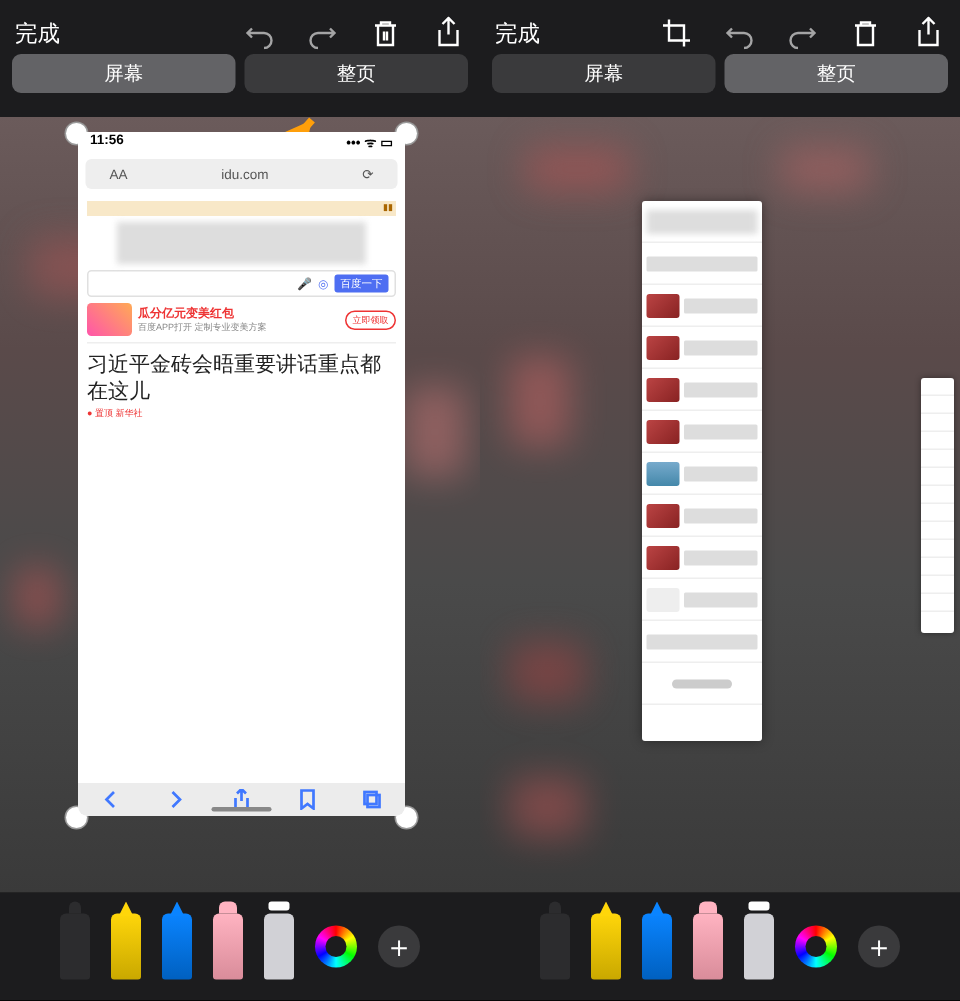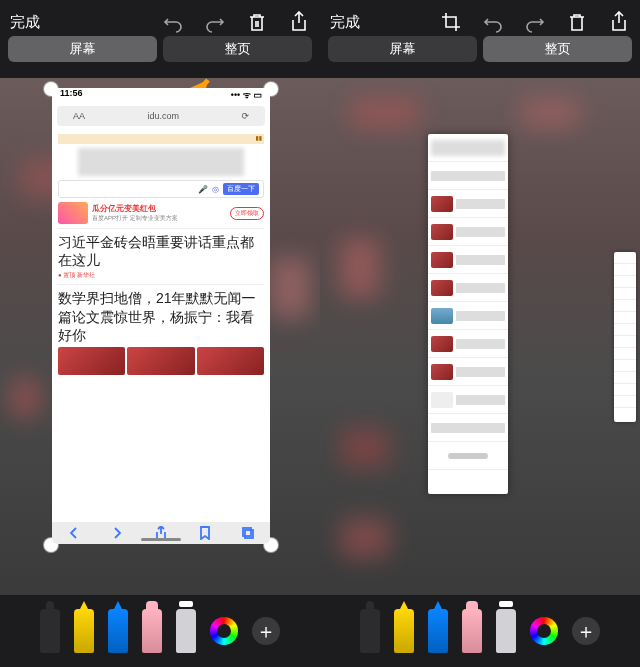--- a/index.html
+++ b/index.html
@@ -133,28 +133,20 @@
           <div style="flex:1">
             <div class="redtxt">瓜分亿元变美红包</div>
             <div style="font-size:6px;color:#888;">百度APP打开 定制专业变美方案</div>
           </div>
           <span class="getbtn">立即领取</span>
         </div>
         <div class="card">
           <div class="ct">习近平金砖会晤重要讲话重点都在这儿</div>
           <div class="csub">● 置顶 新华社</div>
         </div>
-        <div class="card">
-          <div class="ct">数学界扫地僧，21年默默无闻一篇论文震惊世界，杨振宁：我看好你</div>
-          <div class="thumbs">
-            <div class="thumb"></div>
-              <div class="thumb"></div>
-              <div class="thumb"></div>
-          </div>
-        </div>
       </div>
       <div class="bottombar">
         <svg viewBox="0 0 14 14">
             <path d="M9 2 L4 7 L9 12"></path>
           </svg>
         <svg viewBox="0 0 14 14">
             <path d="M5 2 L10 7 L5 12"></path>
           </svg>
         <svg viewBox="0 0 14 14">
             <path d="M7 1 V8 M4 3 L7 0 L10 3 M3 6 V13 H11 V6"></path>

